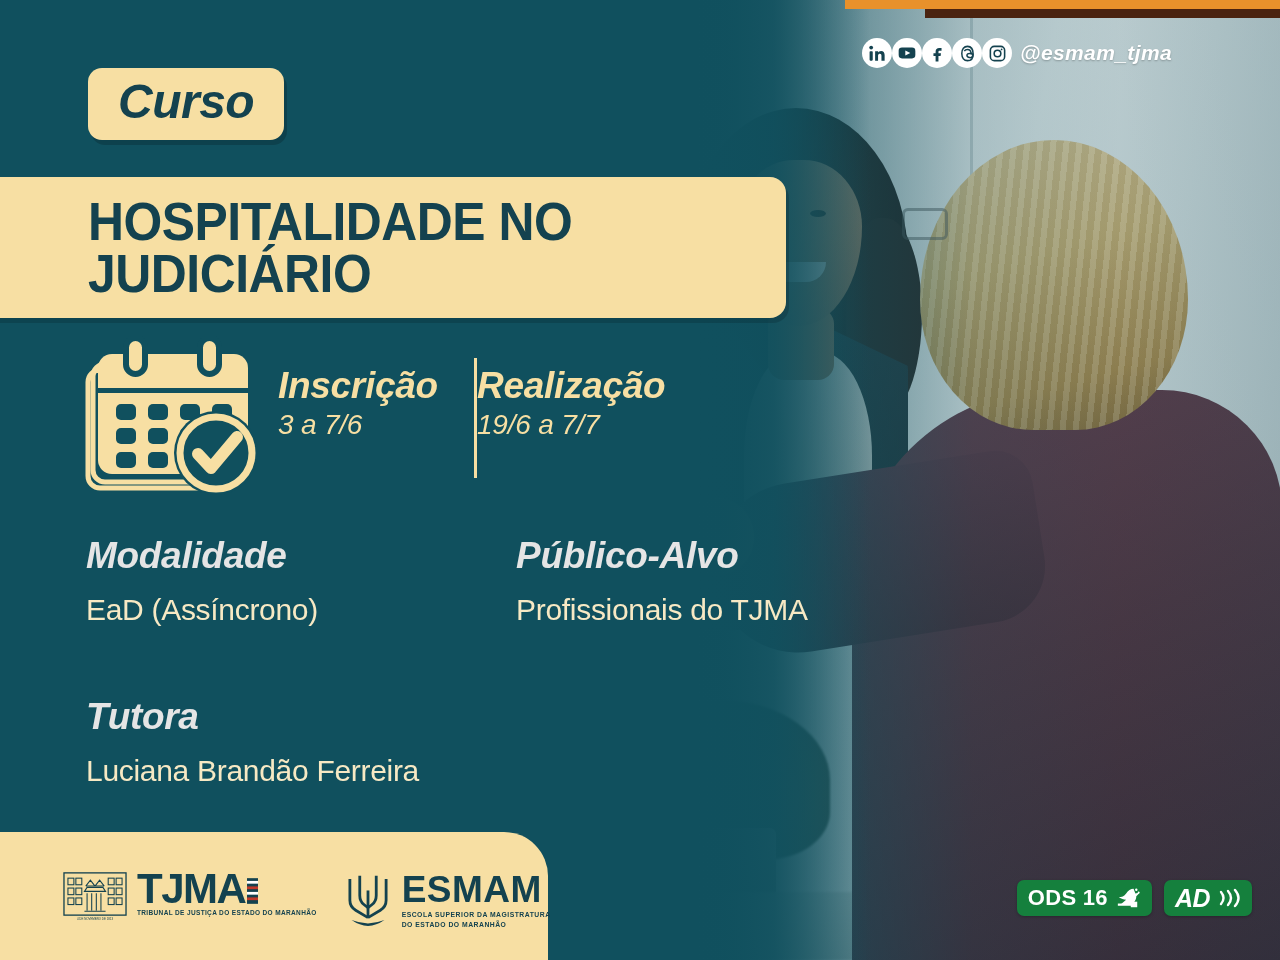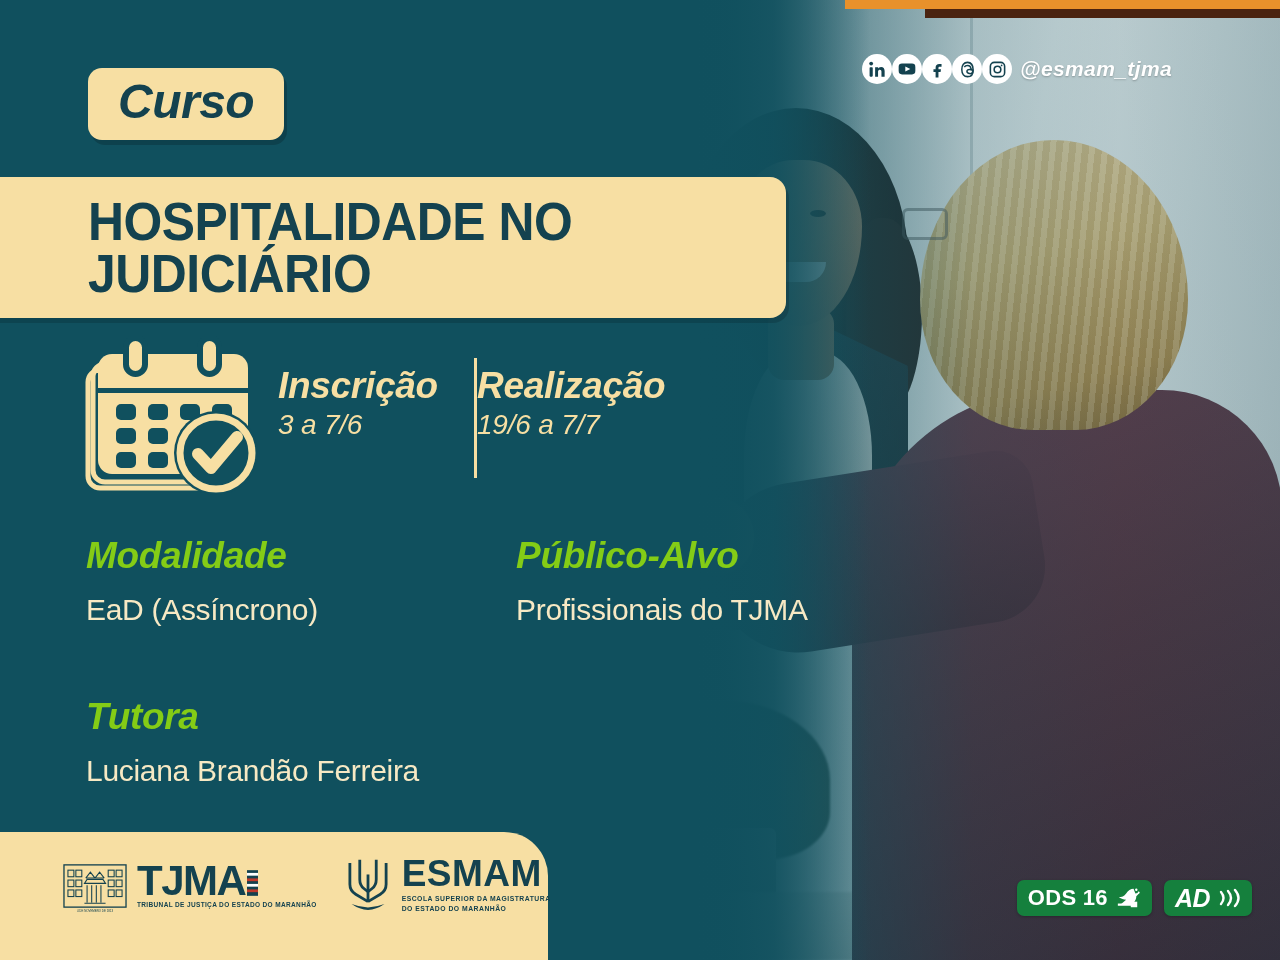--- a/index.html
+++ b/index.html
@@ -133,21 +133,21 @@
   
   .topbar{
     position:absolute;top:0;left:845px;width:435px;height:9px;background:#E8912B;
   }
   .topbar-shadow{
     position:absolute;top:9px;left:925px;width:355px;height:9px;background:#4A2310;
   }
 
   
   .social{
-    position:absolute;top:38px;left:862px;display:flex;align-items:center;gap:0;margin-top:16px;
+    position:absolute;top:38px;left:862px;display:flex;align-items:center;gap:0;
   }
   .s-ico{
     width:30px;height:30px;border-radius:50%;background:#fff;
     display:flex;align-items:center;justify-content:center;
   }
   .s-ico svg{display:block;}
   .handle{
     margin-left:8px;color:#ffffff;font-size:21px;font-style:italic;font-weight:700;
     letter-spacing:.4px;text-shadow:0 1px 2px rgba(0,0,0,.25);
   }
@@ -194,21 +194,21 @@
   .divider{
     width:3px;height:120px;background:#F7DFA3;margin-top:6px;
   }
 
   
   .info{position:absolute;left:86px;top:536px;width:800px;}
   .info-row{display:flex;margin-bottom:92px;}
   .info-cell{width:430px;}
   .info-cell.right{width:370px;}
   .i-label{
-    color:#84cc16;font-size:37px;font-weight:700;font-style:italic;line-height:1.1;
+    color:#e5e5e5;font-size:37px;font-weight:700;font-style:italic;line-height:1.1;
     letter-spacing:-.3px;
   }
   .i-value{
     color:#F7E9C4;font-size:30px;line-height:1.2;margin-top:15px;
     letter-spacing:-.3px;
   }
   .tutor{position:absolute;left:86px;top:697px;}
 
   
   .footer{
@@ -223,21 +223,21 @@
   .tjma-text{display:flex;flex-direction:column;}
   .tjma-word{
     display:flex;align-items:flex-end;gap:2px;
     color:#14424F;font-size:42px;font-weight:700;line-height:.82;letter-spacing:-1.5px;
   }
   .flagicon{width:11px;height:26px;margin-bottom:2px;}
   .tjma-sub{
     color:#14424F;font-size:6.5px;letter-spacing:.35px;font-weight:700;margin-top:3px;
     white-space:nowrap;
   }
-  .logo-esmam{display:flex;align-items:center;gap:9px;}
+  .logo-esmam{display:flex;align-items:center;gap:9px;margin-top:16px;}
   .tulip{width:50px;height:56px;}
   .esmam-text{display:flex;flex-direction:column;}
   .esmam-word{
     color:#14424F;font-size:37px;font-weight:700;line-height:.85;letter-spacing:.5px;
   }
   .esmam-sub{
     color:#14424F;font-size:6.8px;letter-spacing:.5px;font-weight:700;line-height:1.5;
     margin-top:4px;white-space:nowrap;
   }
 

